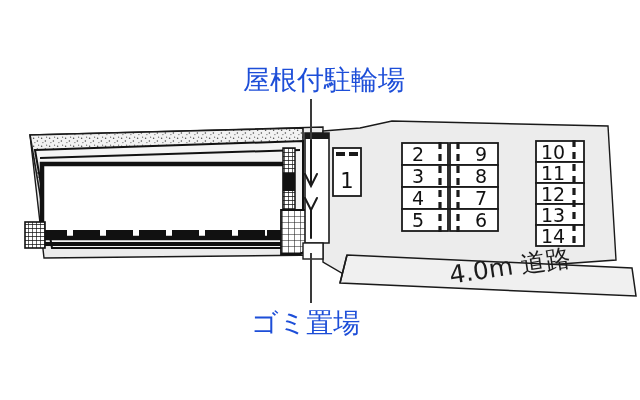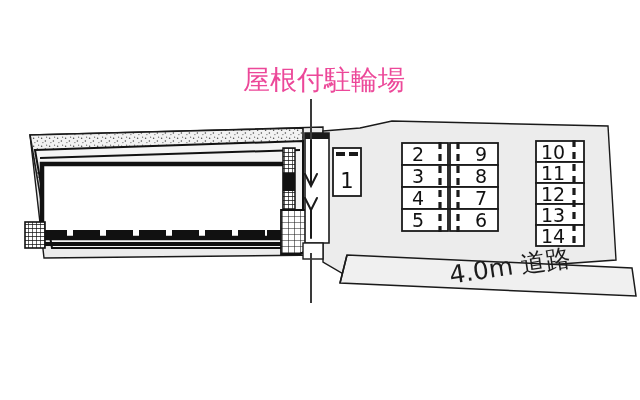--- a/index.html
+++ b/index.html
@@ -17,21 +17,21 @@
   }
   #plan-svg {
     position: absolute;
     left: 0;
     top: 0;
     width: 640px;
     height: 400px;
   }
   .lbl {
     position: absolute;
-    color: #ec4899;
+    color: #1d4ed8;
     white-space: nowrap;
     font-family: "DejaVu Sans", "Liberation Sans", sans-serif;
   }
   #label-bike {
     left: 243px;
     top: 62px;
     font-size: 27px;
     letter-spacing: 0px;
     font-weight: 500;
   }
@@ -222,16 +222,17 @@
       <text x="553" y="159">10</text>
       <text x="553" y="180">11</text>
       <text x="553" y="201">12</text>
       <text x="553" y="222">13</text>
       <text x="553" y="243">14</text>
     </g>
   </svg>
 
   <div class="lbl" id="label-bike">屋根付駐輪場</div>
 
+  <div class="lbl" id="label-trash">ゴミ置場</div>
 
   <div class="lbl" id="label-road">4.0m 道路</div>
 
 </div>
 
 </body></html>

